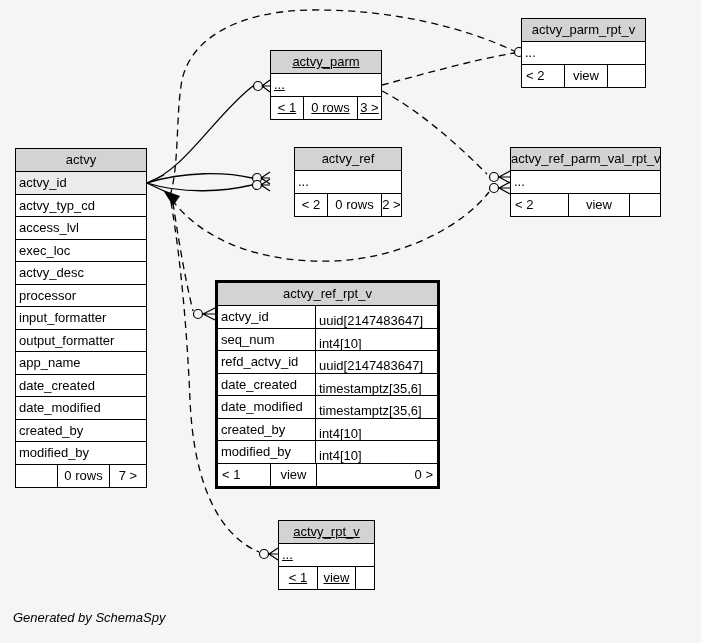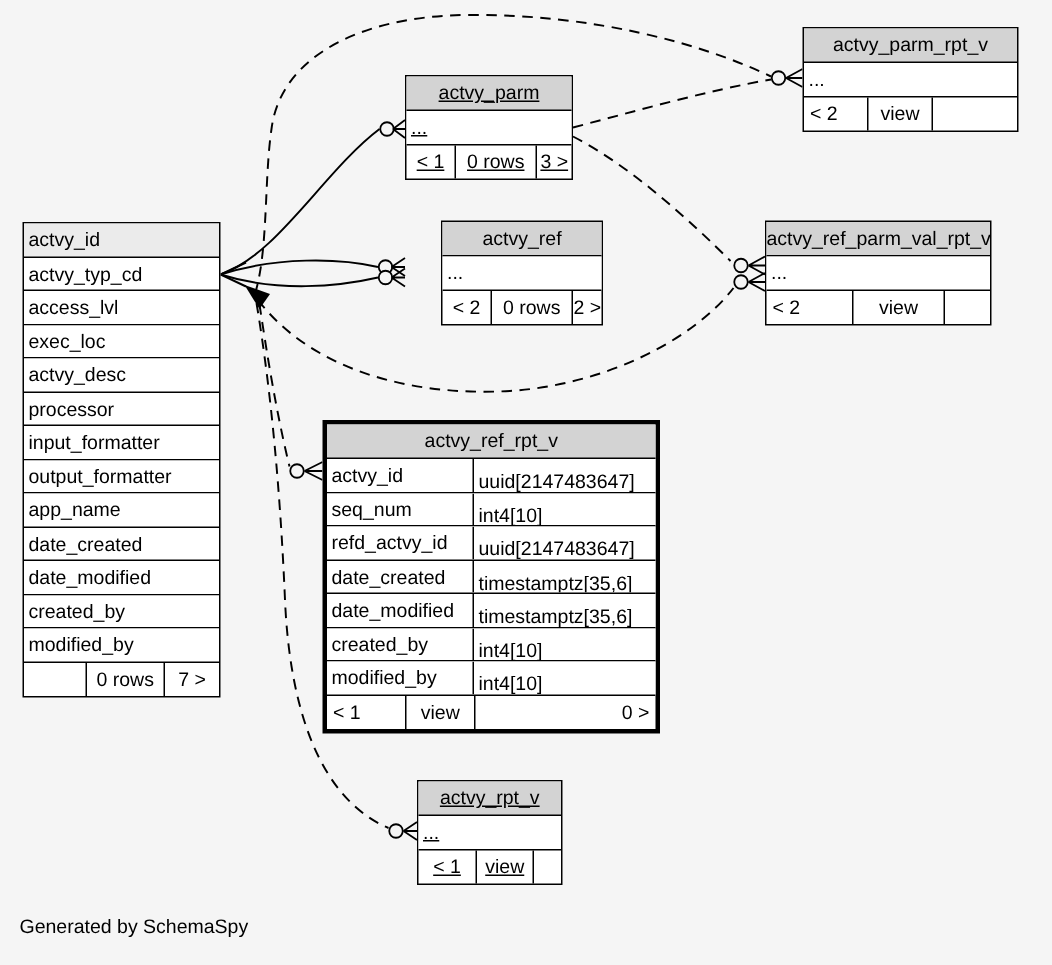--- a/index.html
+++ b/index.html
@@ -26,21 +26,21 @@
   .rw.key{background:var(--key-row-bg);}
   .rw2{display:flex;padding:0;}
   .rw2 .cn{box-sizing:border-box;width:98px;padding:0 3px;border-right:1px solid var(--border);
            overflow:hidden;white-space:nowrap;}
   .rw2 .ct{box-sizing:border-box;flex:1;padding:4px 3px;overflow:hidden;white-space:nowrap;}
   .ft{display:flex;box-sizing:border-box;height:22px;line-height:21px;}
   .ft span{box-sizing:border-box;text-align:center;overflow:hidden;white-space:nowrap;}
   .ft span + span{border-left:1px solid var(--border);}
   .ft .grow{flex:1;}
   .ft .ra{text-align:right;padding-right:4px;}
-  .gen-note{position:absolute;left:13px;top:610px;z-index:2;font-size:13px;}
+  .gen-note{position:absolute;left:13px;top:610px;z-index:2;font-size:13px;font-style:italic;}
 </style>
 </head>
 <body>
 
 <div id="canvas">
 
   <svg class="edges" width="701" height="643" viewBox="0 0 701 643">
 
     <g stroke="#000" fill="none" stroke-width="1.3">
       <path d="M147,183 C185,170 216,114 253,86"></path>
@@ -77,20 +77,21 @@
       <path d="M261,185 L270,179 M261,185 L270,185 M261,185 L270,191"></path>
       <path d="M524,52 L535,46 M524,52 L535,52 M524,52 L535,58"></path>
       <path d="M499,177 L510,171 M499,177 L510,177 M499,177 L510,183"></path>
       <path d="M499,188 L510,182 M499,188 L510,188 M499,188 L510,194"></path>
       <path d="M203,314 L215,308 M203,314 L215,314 M203,314 L215,320"></path>
       <path d="M269,554 L278,548 M269,554 L278,554 M269,554 L278,560"></path>
     </g>
   </svg>
 
   <div class="tbl" style="left:15px;top:148px;width:132px;">
+    <div class="hd">actvy</div>
     <div class="rw key">actvy_id</div>
     <div class="rw">actvy_typ_cd</div>
     <div class="rw">access_lvl</div>
     <div class="rw">exec_loc</div>
     <div class="rw">actvy_desc</div>
     <div class="rw">processor</div>
     <div class="rw">input_formatter</div>
     <div class="rw">output_formatter</div>
     <div class="rw">app_name</div>
     <div class="rw">date_created</div>
@@ -117,21 +118,21 @@
   <div class="tbl" style="left:270px;top:147px;width:108px;margin-left:24px;">
     <div class="hd">actvy_ref</div>
     <div class="rw">...</div>
     <div class="ft">
       <span style="width:32px">&lt; 2</span>
       <span style="width:54px">0 rows</span>
       <span class="grow">2 &gt;</span>
     </div>
   </div>
 
-  <div class="tbl" style="left:535px;top:18px;width:144px;">
+  <div class="tbl" style="left:521px;top:18px;width:125px;">
     <div class="hd">actvy_parm_rpt_v</div>
     <div class="rw">...</div>
     <div class="ft">
       <span style="width:42px;text-align:left;padding-left:4px">&lt; 2</span>
       <span style="width:43px">view</span>
       <span class="grow"></span>
     </div>
   </div>
 
   <div class="tbl" style="left:510px;top:147px;width:151px;">

